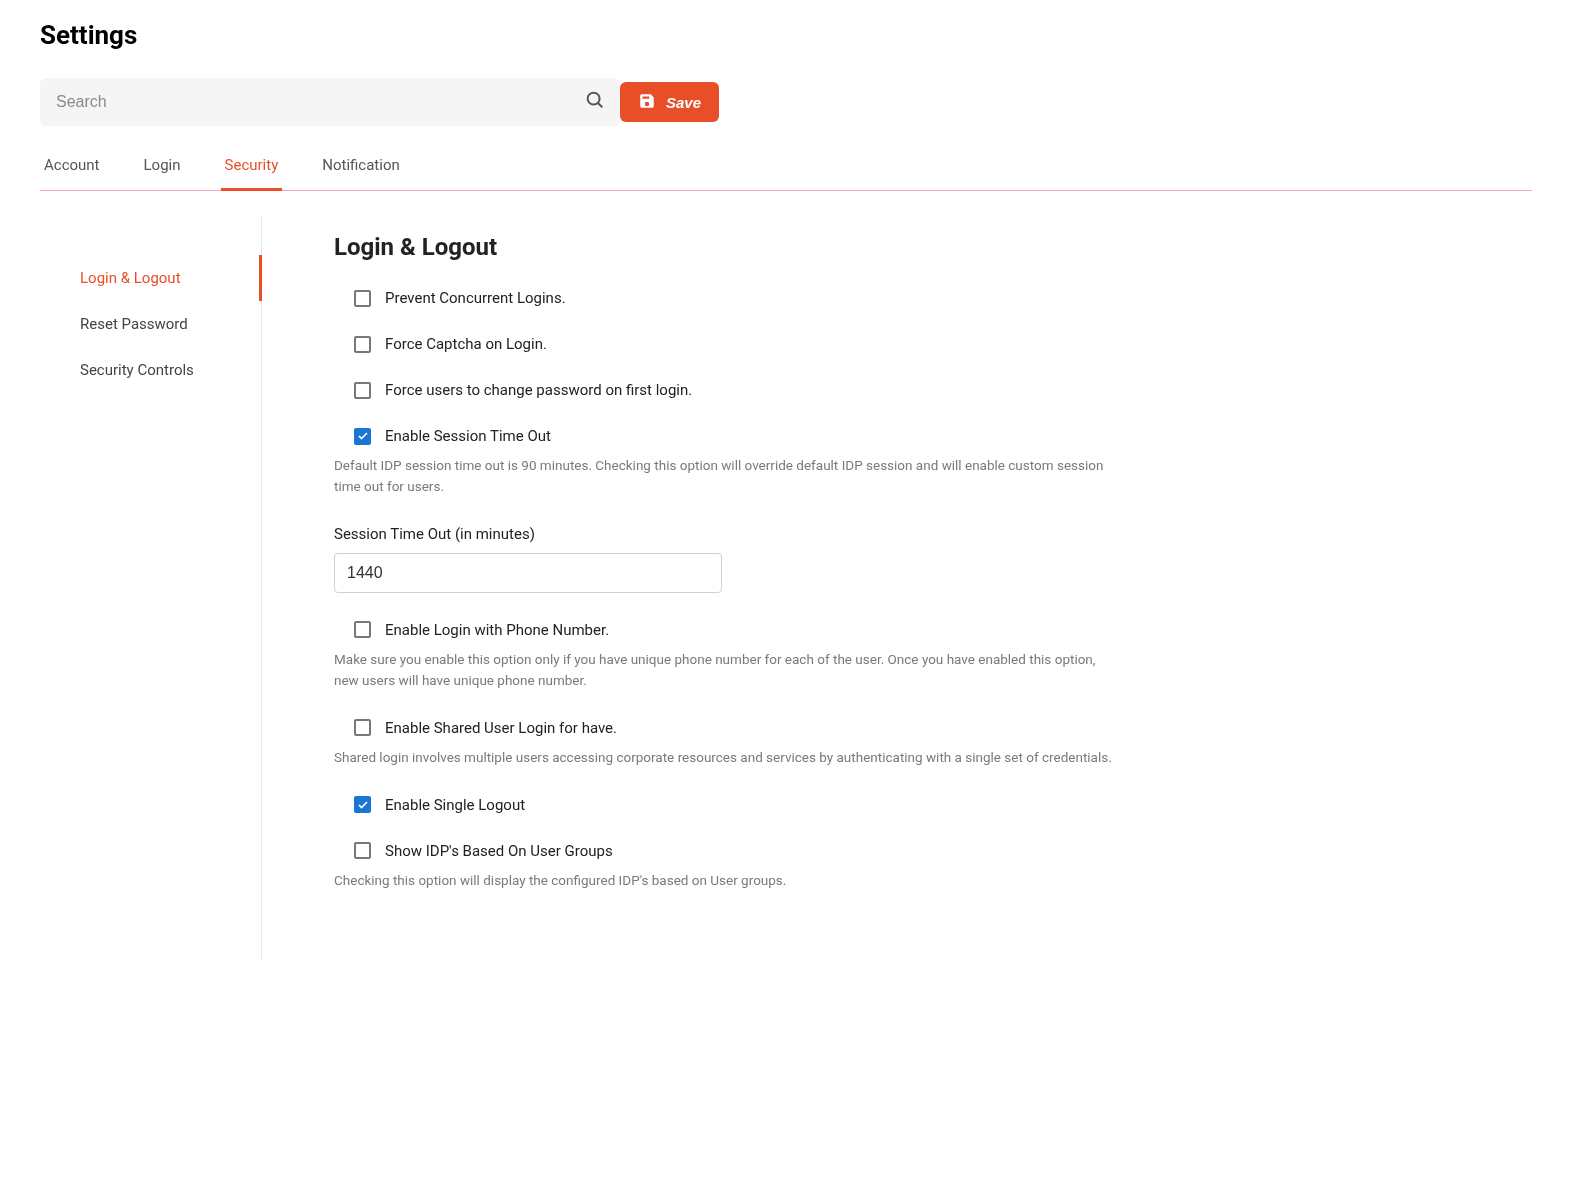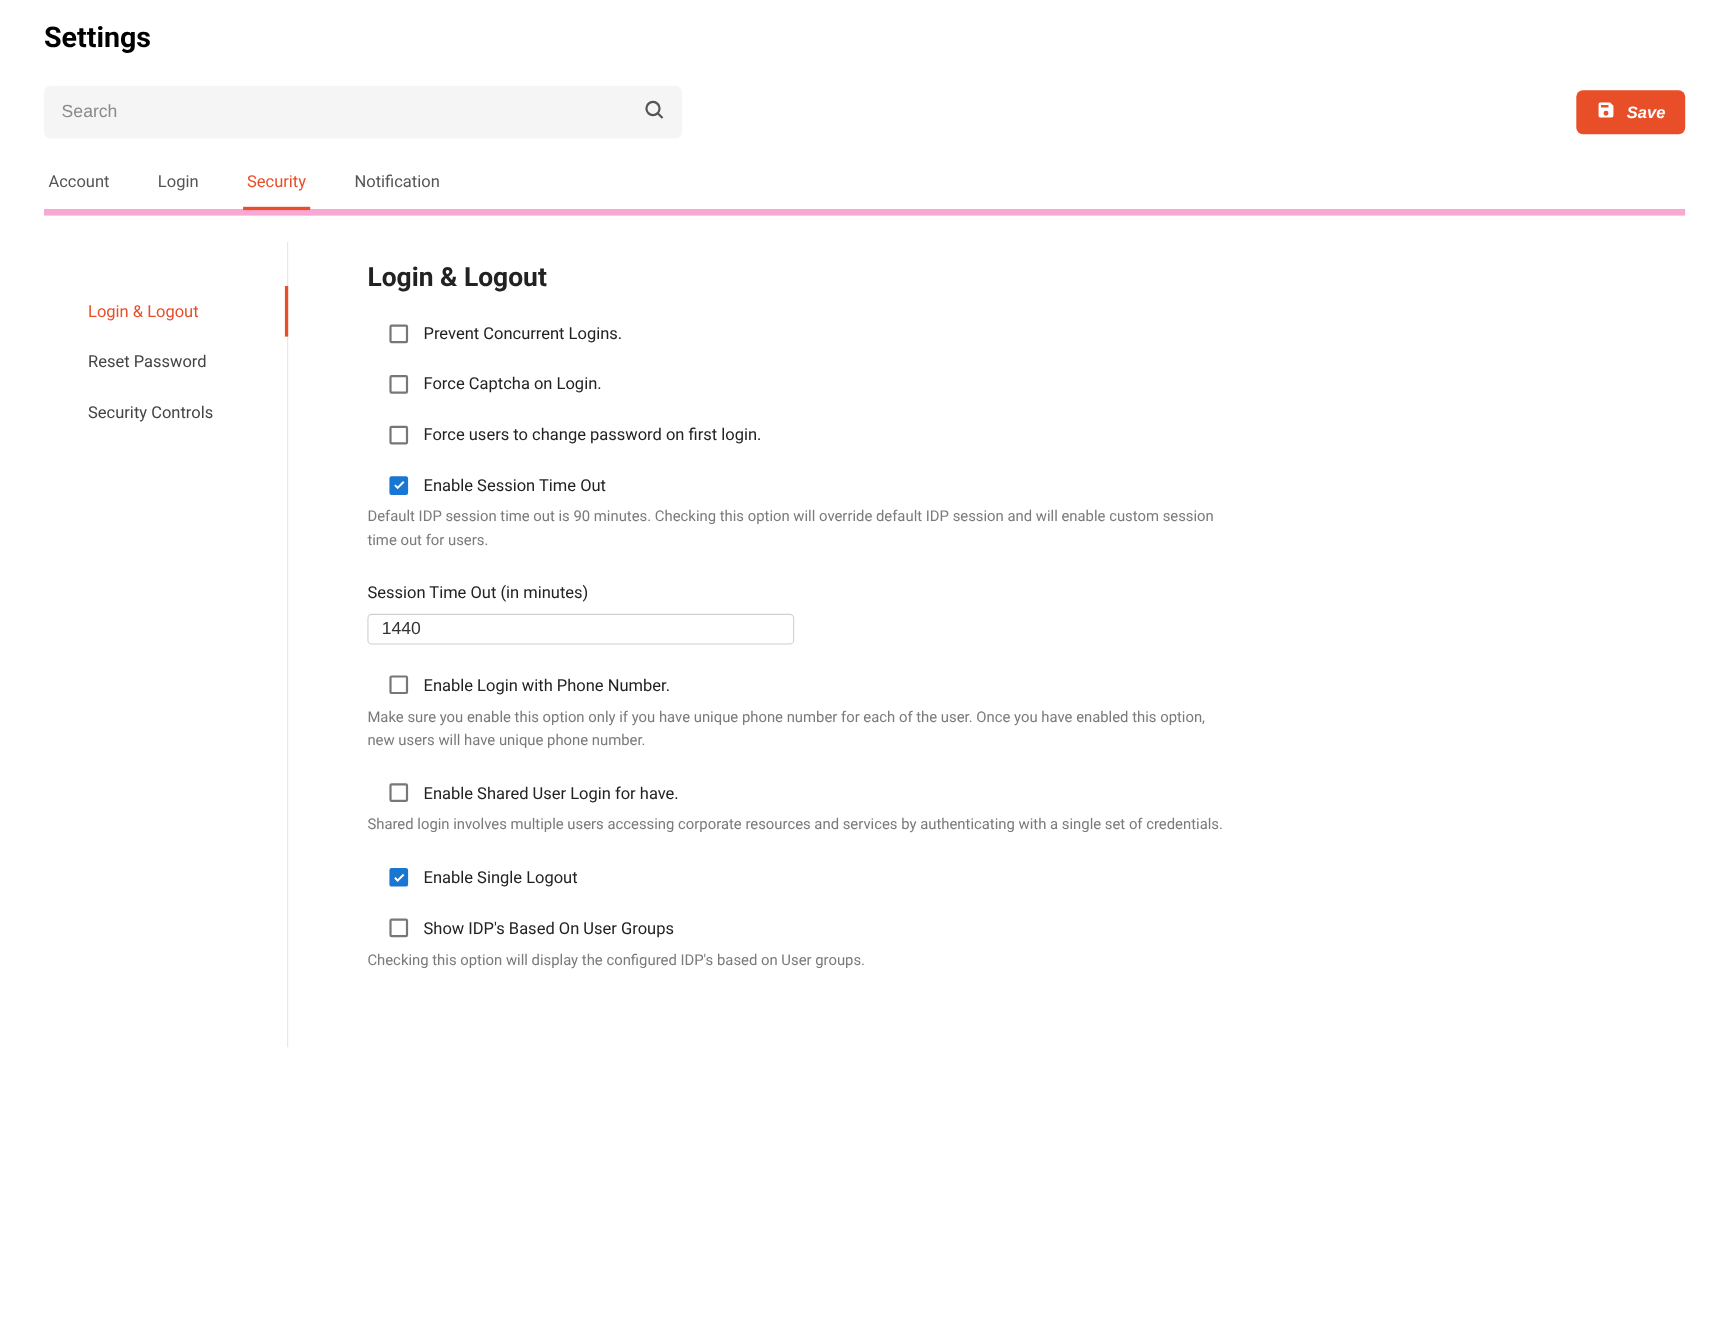--- a/index.html
+++ b/index.html
@@ -15,21 +15,20 @@
   }
   .page-title {
     font-size: 26px;
     font-weight: 700;
     color: #000000;
     margin-bottom: 28px;
   }
   .header-row {
     display: flex;
     align-items: center;
-    justify-content: space-between;
     margin-bottom: 20px;
   }
   .search-wrap {
     position: relative;
     width: 580px;
   }
   .search-input {
     width: 100%;
     height: 48px;
     border: none;
@@ -62,21 +61,21 @@
     height: 40px;
     padding: 0 18px;
     font-size: 15px;
     font-weight: 600;
     cursor: pointer;
     font-style: italic;
   }
   .tabs {
     display: flex;
     gap: 36px;
-    border-bottom: 6px solid #f9a8d4;
+    border-bottom: 1px solid #f9a8d4;
     margin-bottom: 24px;
   }
   .tab {
     padding: 10px 4px 14px;
     font-size: 15px;
     color: #555;
     cursor: pointer;
     border-bottom: 3px solid transparent;
     margin-bottom: -1px;
   }
@@ -157,21 +156,21 @@
     line-height: 1.55;
     margin-top: 10px;
   }
   .field-label {
     font-size: 15px;
     color: #222;
     margin-bottom: 10px;
   }
   .text-input {
     width: 388px;
-    height: 28px;
+    height: 40px;
     border: 1px solid #d0d0d0;
     border-radius: 4px;
     padding: 0 12px;
     font-size: 16px;
     color: #333;
     outline: none;
   }
 </style>
 </head>
 <body>

